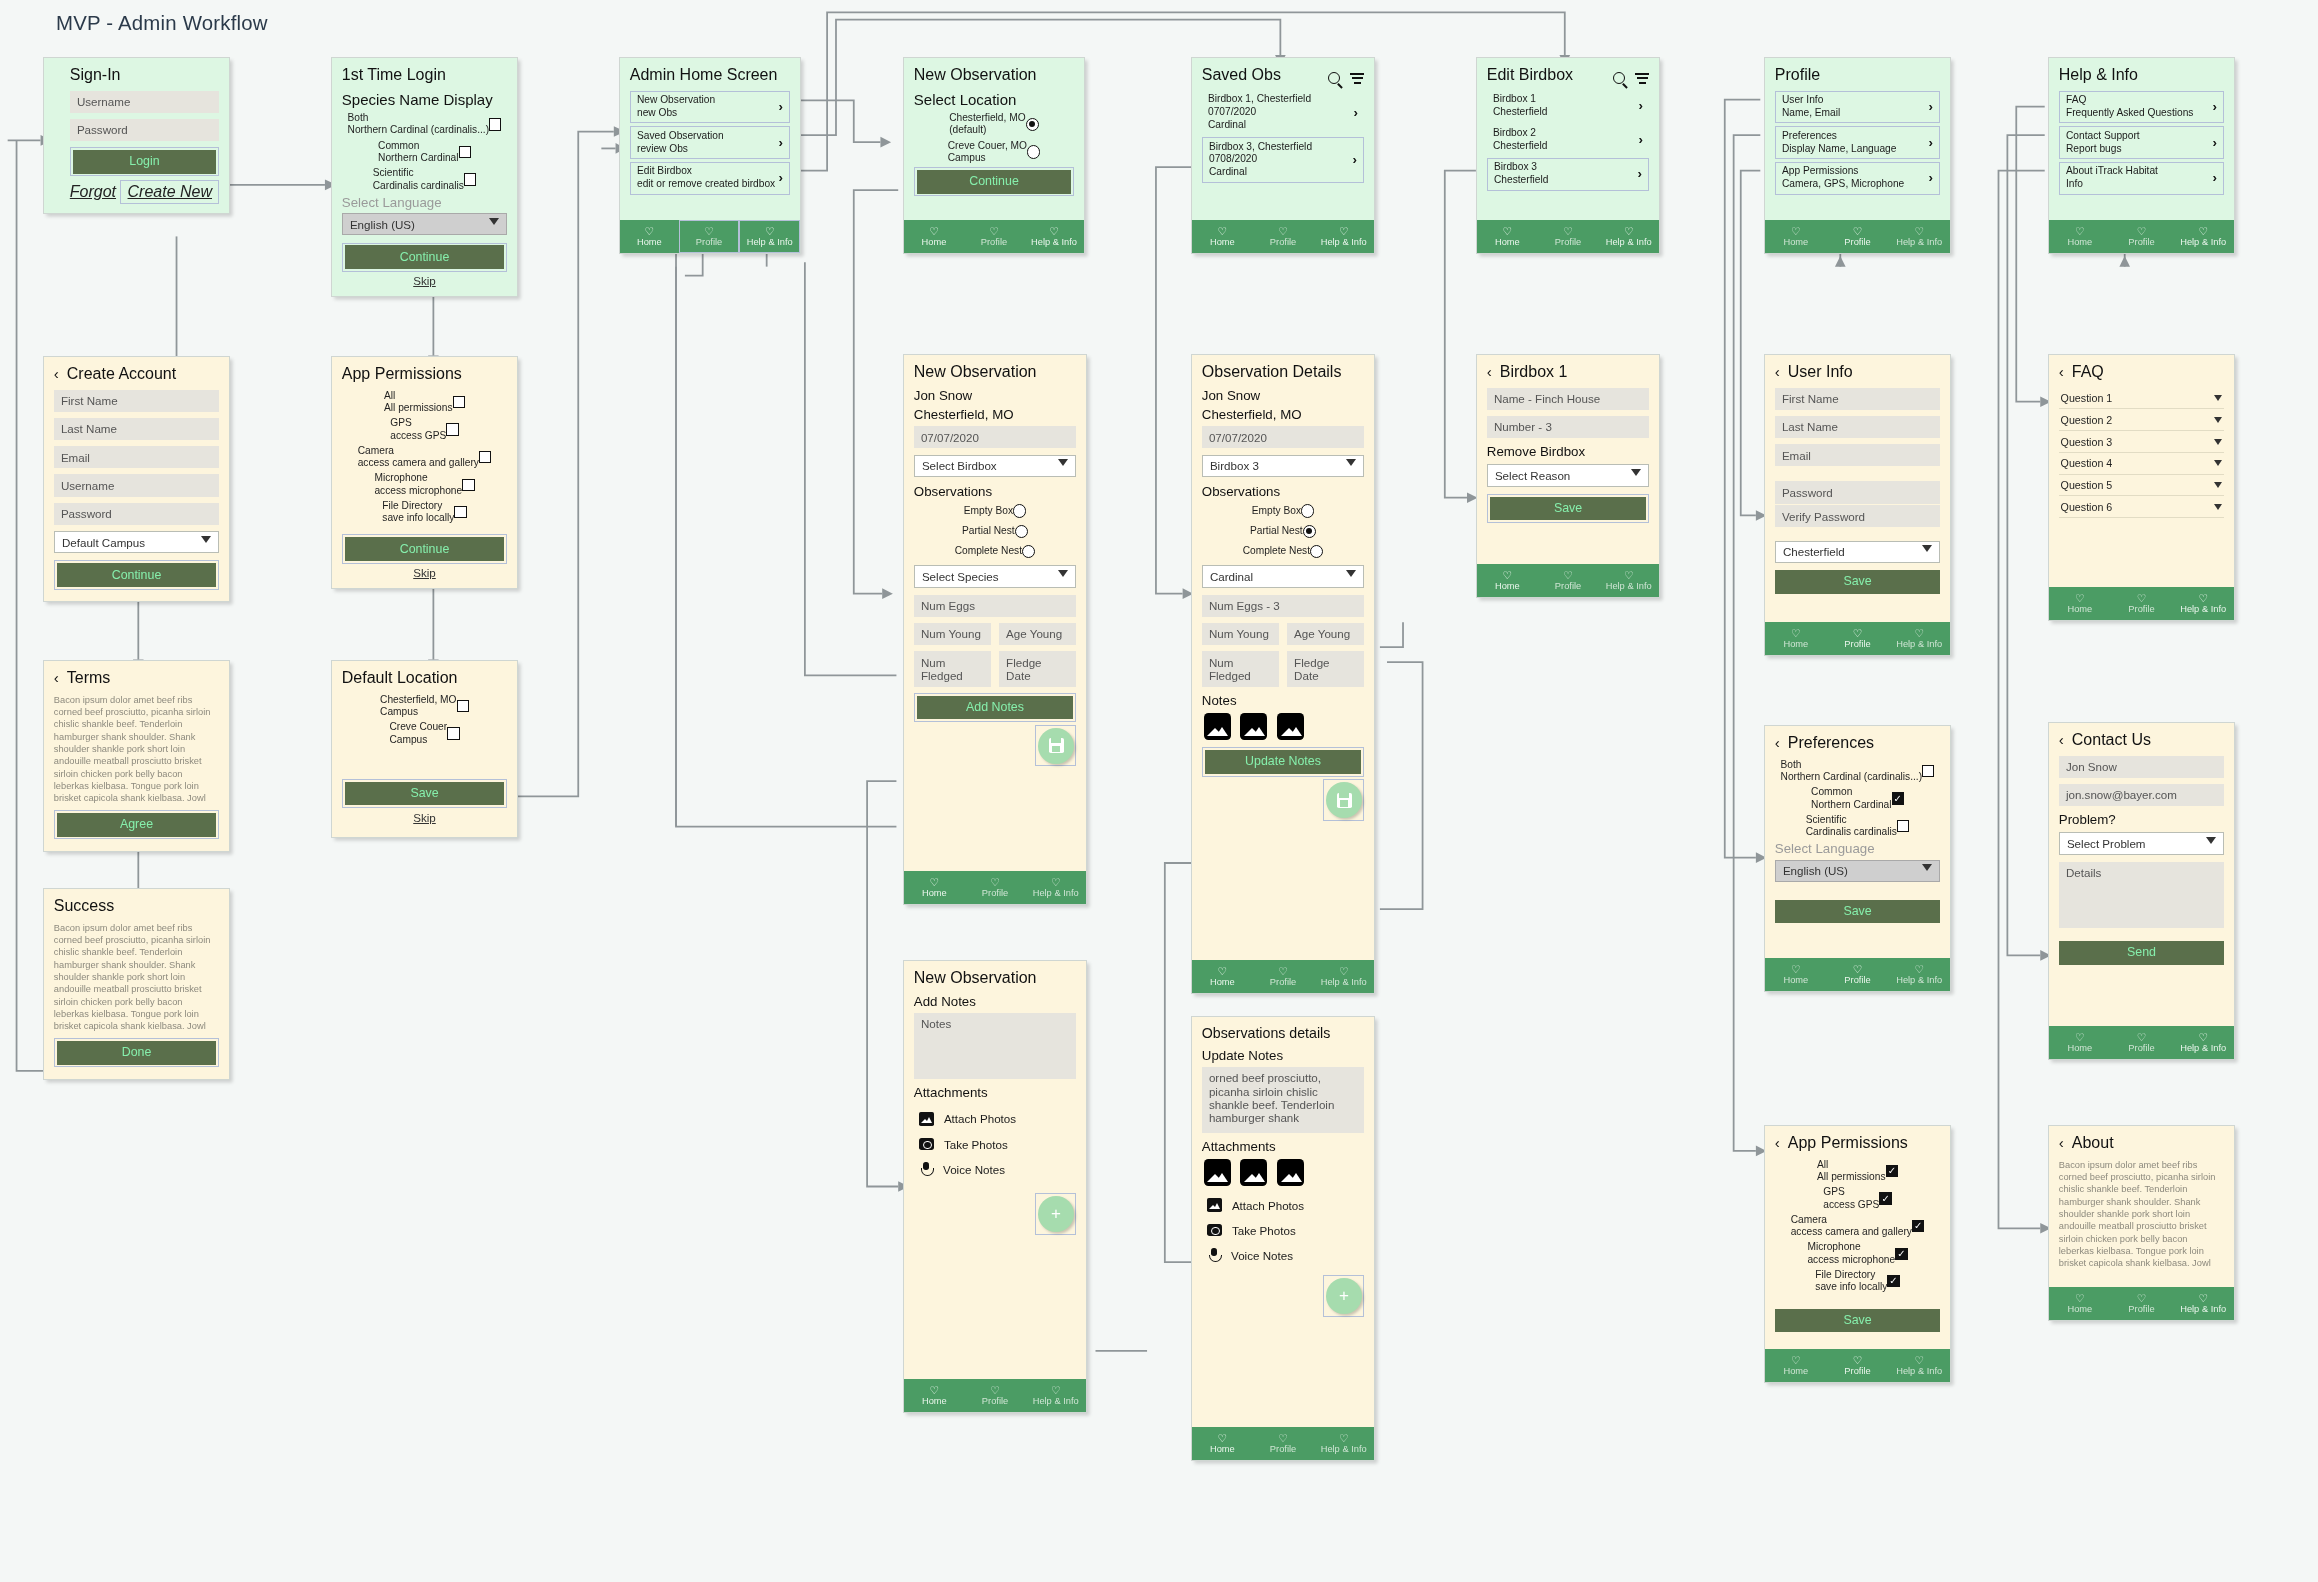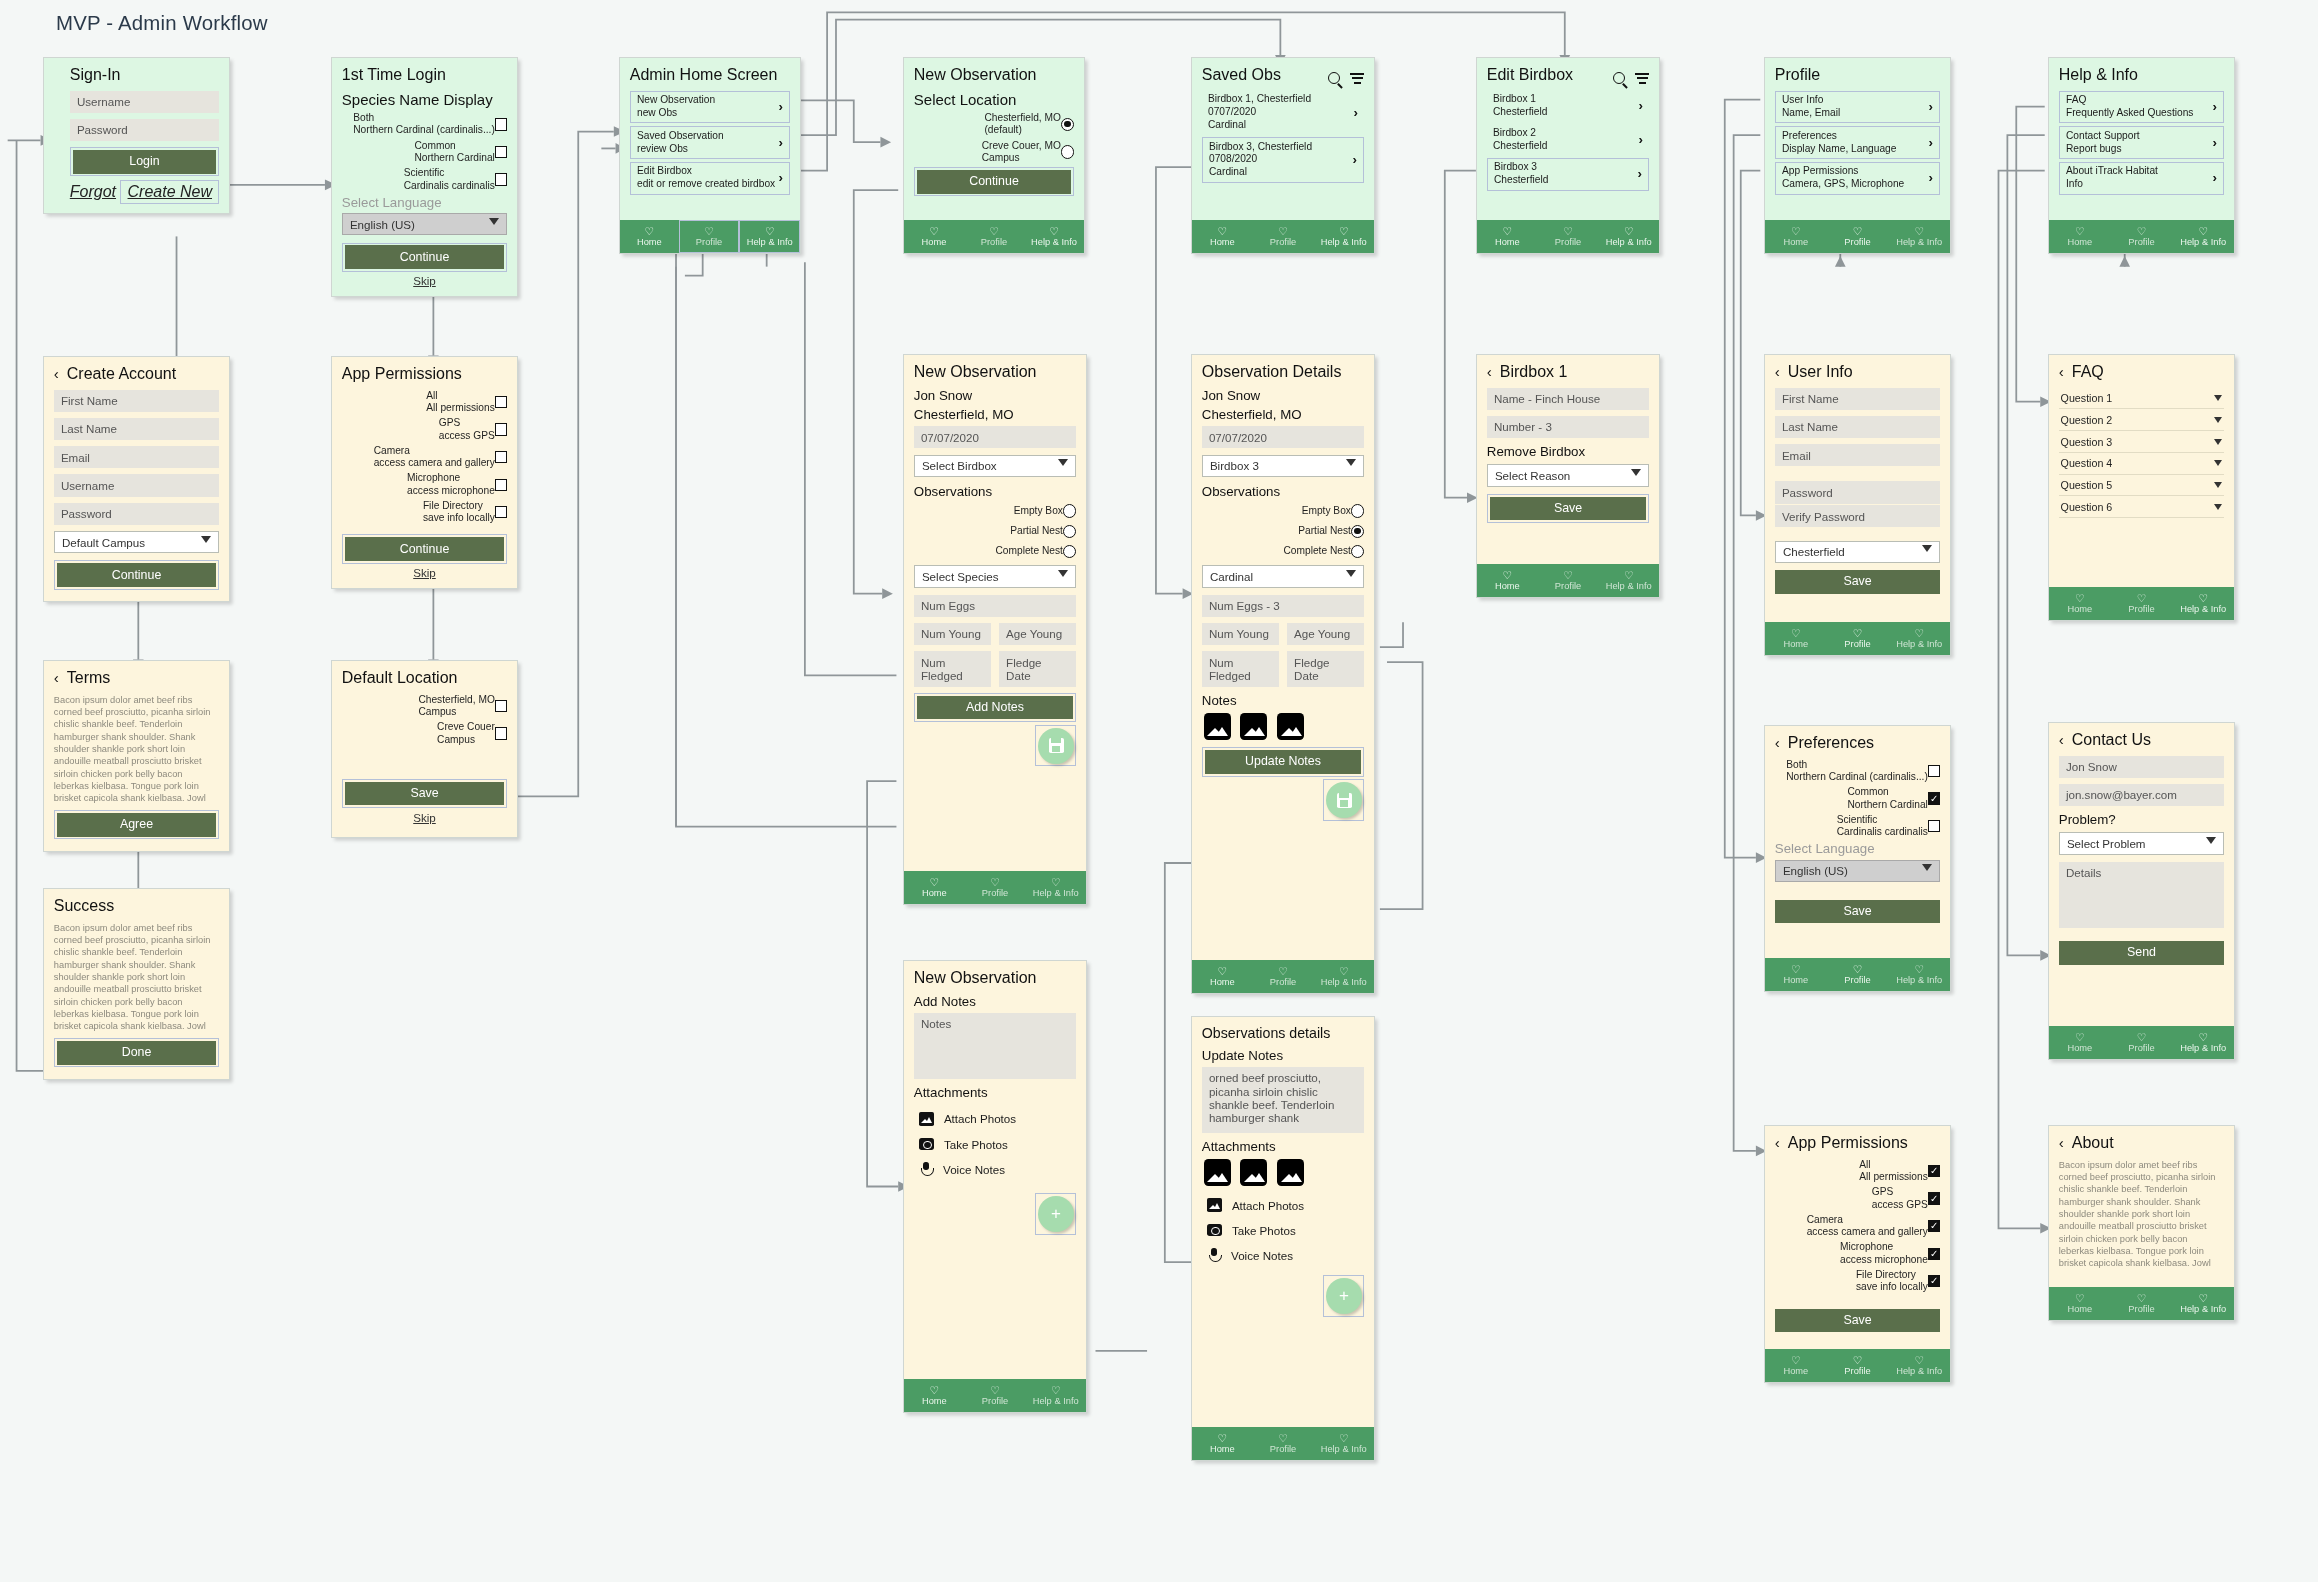--- a/index.html
+++ b/index.html
@@ -56,31 +56,31 @@
     justify-content:space-between;
   }
   .sel.grey { background:#cfcfcf; border:0.9px solid #a9a9a9; }
   .sel .caret {
     width:0;height:0;border-left:5.3px solid transparent;border-right:5.3px solid transparent;
     border-top:7.1px solid #333;
   }
 
   
   .btn {
-    background:#5a6f4b; color:#ffffff; font-size:12.4px; text-align:center;
+    background:#5a6f4b; color:#86efac; font-size:12.4px; text-align:center;
     padding:4.4px 0; line-height:1.2;
   }
   .btn-wrap { border:1.8px solid #b4c0d8; padding:1.8px; margin-bottom:2.7px; }
   .skip { text-align:center; font-size:11.6px; text-decoration:underline; color:#333; margin-top:2.7px;}
   .link-row { display:flex; justify-content:space-between; align-items:center; margin-top:3.6px;}
   .link { font-size:16px; text-decoration:underline; color:#222;font-style:italic; }
   .link-box { border:1.8px solid #b4c0d8; padding:1.8px 6.2px; }
 
   
-  .opt-row { display:flex; align-items:center; justify-content:flex-end; margin-bottom:2.7px; }
+  .opt-row { display:flex; align-items:center; justify-content:center; margin-bottom:2.7px; }
   .opt-text { font-size:10.2px; line-height:1.22; color:#1f1f1f; }
   .opt-text .l2 { display:block; }
   .cbx { width:12.4px;height:12.4px;border:1.8px solid #111; background:#fff; flex:0 0 auto;
          display:flex;align-items:center;justify-content:center;}
   .cbx.checked { background:#111; }
   .cbx.checked:after { content:"✓"; color:#fff; font-size:9.8px; line-height:1; }
   .rad { width:13.3px;height:13.3px;border:1.8px solid #111;border-radius:50%;background:#fff;flex:0 0 auto;
          display:flex;align-items:center;justify-content:center;}
   .rad.on:after { content:""; width:6.2px;height:6.2px;border-radius:50%;background:#111; }
 

